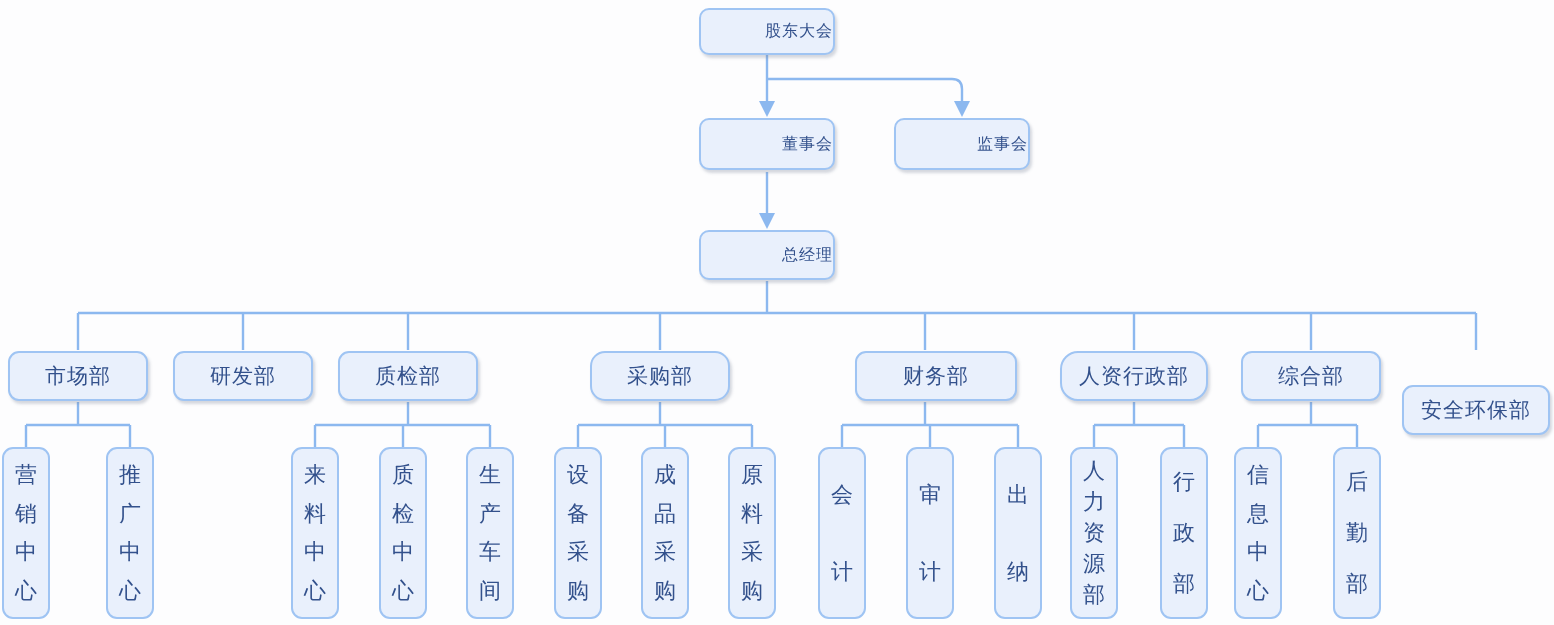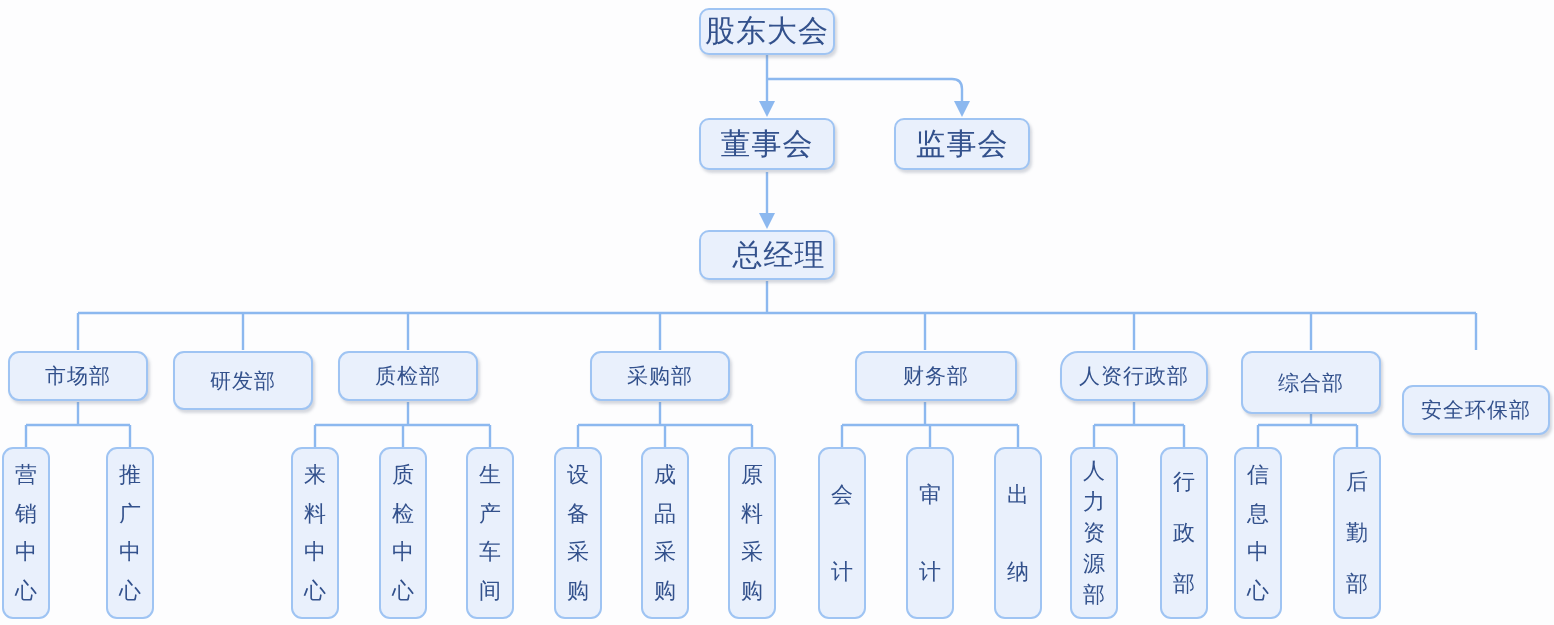--- a/index.html
+++ b/index.html
@@ -36,22 +36,23 @@
     border-radius: 9px;
     box-shadow: 2px 3px 3px rgba(120,130,150,0.30);
     color: #33518c;
     display: flex;
     align-items: center;
     justify-content: center;
     text-align: center;
     letter-spacing: 1px;
   }
   .node.top {
-    font-size: 30px;
+    font-size: 16px;
     border-radius: 10px;
+    justify-content: flex-end;
   }
   .node.dept {
     font-size: 21px;
     border-radius: 11px;
   }
   .node.leaf {
     border-radius: 11px;
     border-width: 2px;
     box-shadow: none;
     font-size: 22px;
@@ -150,36 +151,36 @@
     <span>监事会</span>
   </div>
 
   <div class="node top" style="left:699px; top:230px; width:136px; height:50px;padding-left:24px;">
     <span>总经理</span>
   </div>
 
   <div class="node dept" style="left:8px; top:351px; width:140px; height:50px;">
     <span>市场部</span>
   </div>
-  <div class="node dept" style="left:173px; top:351px; width:140px; height:59px;">
+  <div class="node dept" style="left:173px; top:351px; width:140px; height:50px;">
     <span>研发部</span>
   </div>
   <div class="node dept" style="left:338px; top:351px; width:140px; height:50px;">
     <span>质检部</span>
   </div>
-  <div class="node dept" style="left:590px; top:351px; width:140px; height:50px;">
+  <div class="node dept" style="left:590px; top:351px; width:140px; height:50px;border-radius:15px;">
     <span>采购部</span>
   </div>
   <div class="node dept" style="left:855px; top:351px; width:162px; height:50px;">
     <span>财务部</span>
   </div>
   <div class="node dept" style="left:1060px; top:351px; width:148px; height:50px;border-radius:18px;">
     <span>人资行政部</span>
   </div>
-  <div class="node dept" style="left:1241px; top:351px; width:140px; height:63px;">
+  <div class="node dept" style="left:1241px; top:351px; width:140px; height:50px;">
     <span>综合部</span>
   </div>
   <div class="node dept" style="left:1402px; top:351px; width:148px; height:50px;margin-top:34px;">
     <span>安全环保部</span>
   </div>
 
   <div class="node leaf" style="left:2px; top:447px; width:48px; height:172px;">
     <span class="leaf-text">
         <span class="ch">营</span>
         <span class="ch">销</span>

